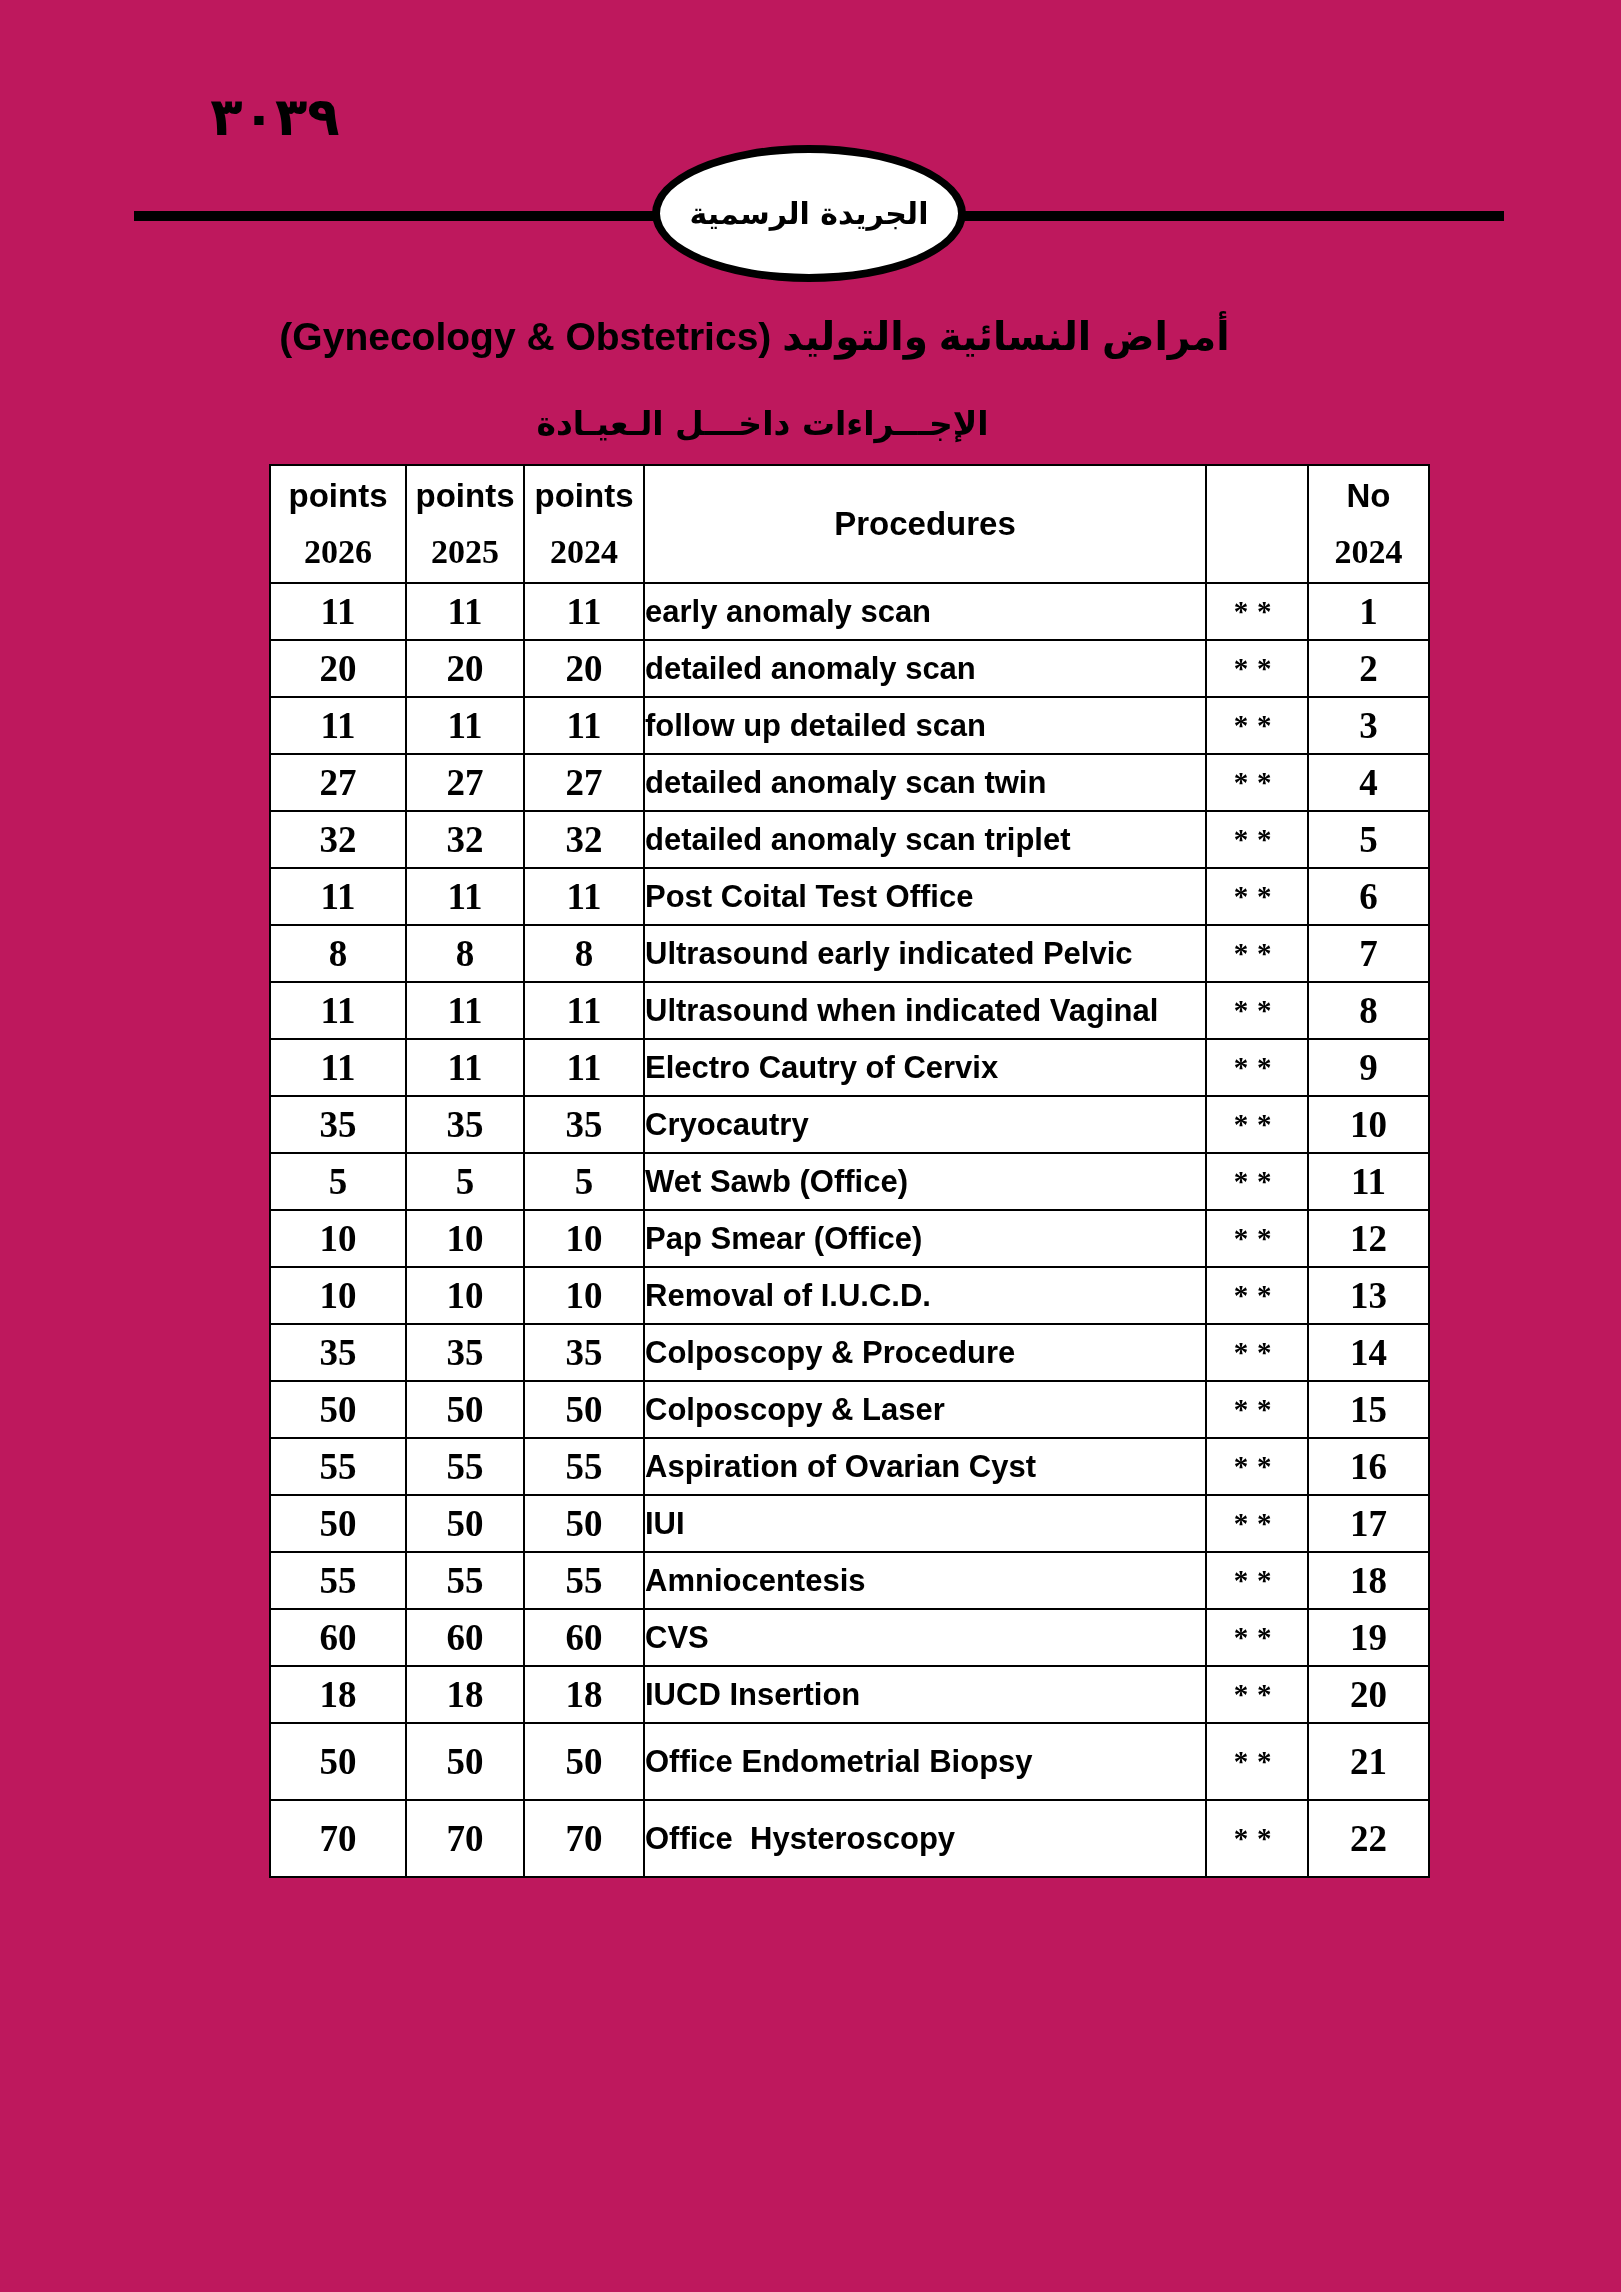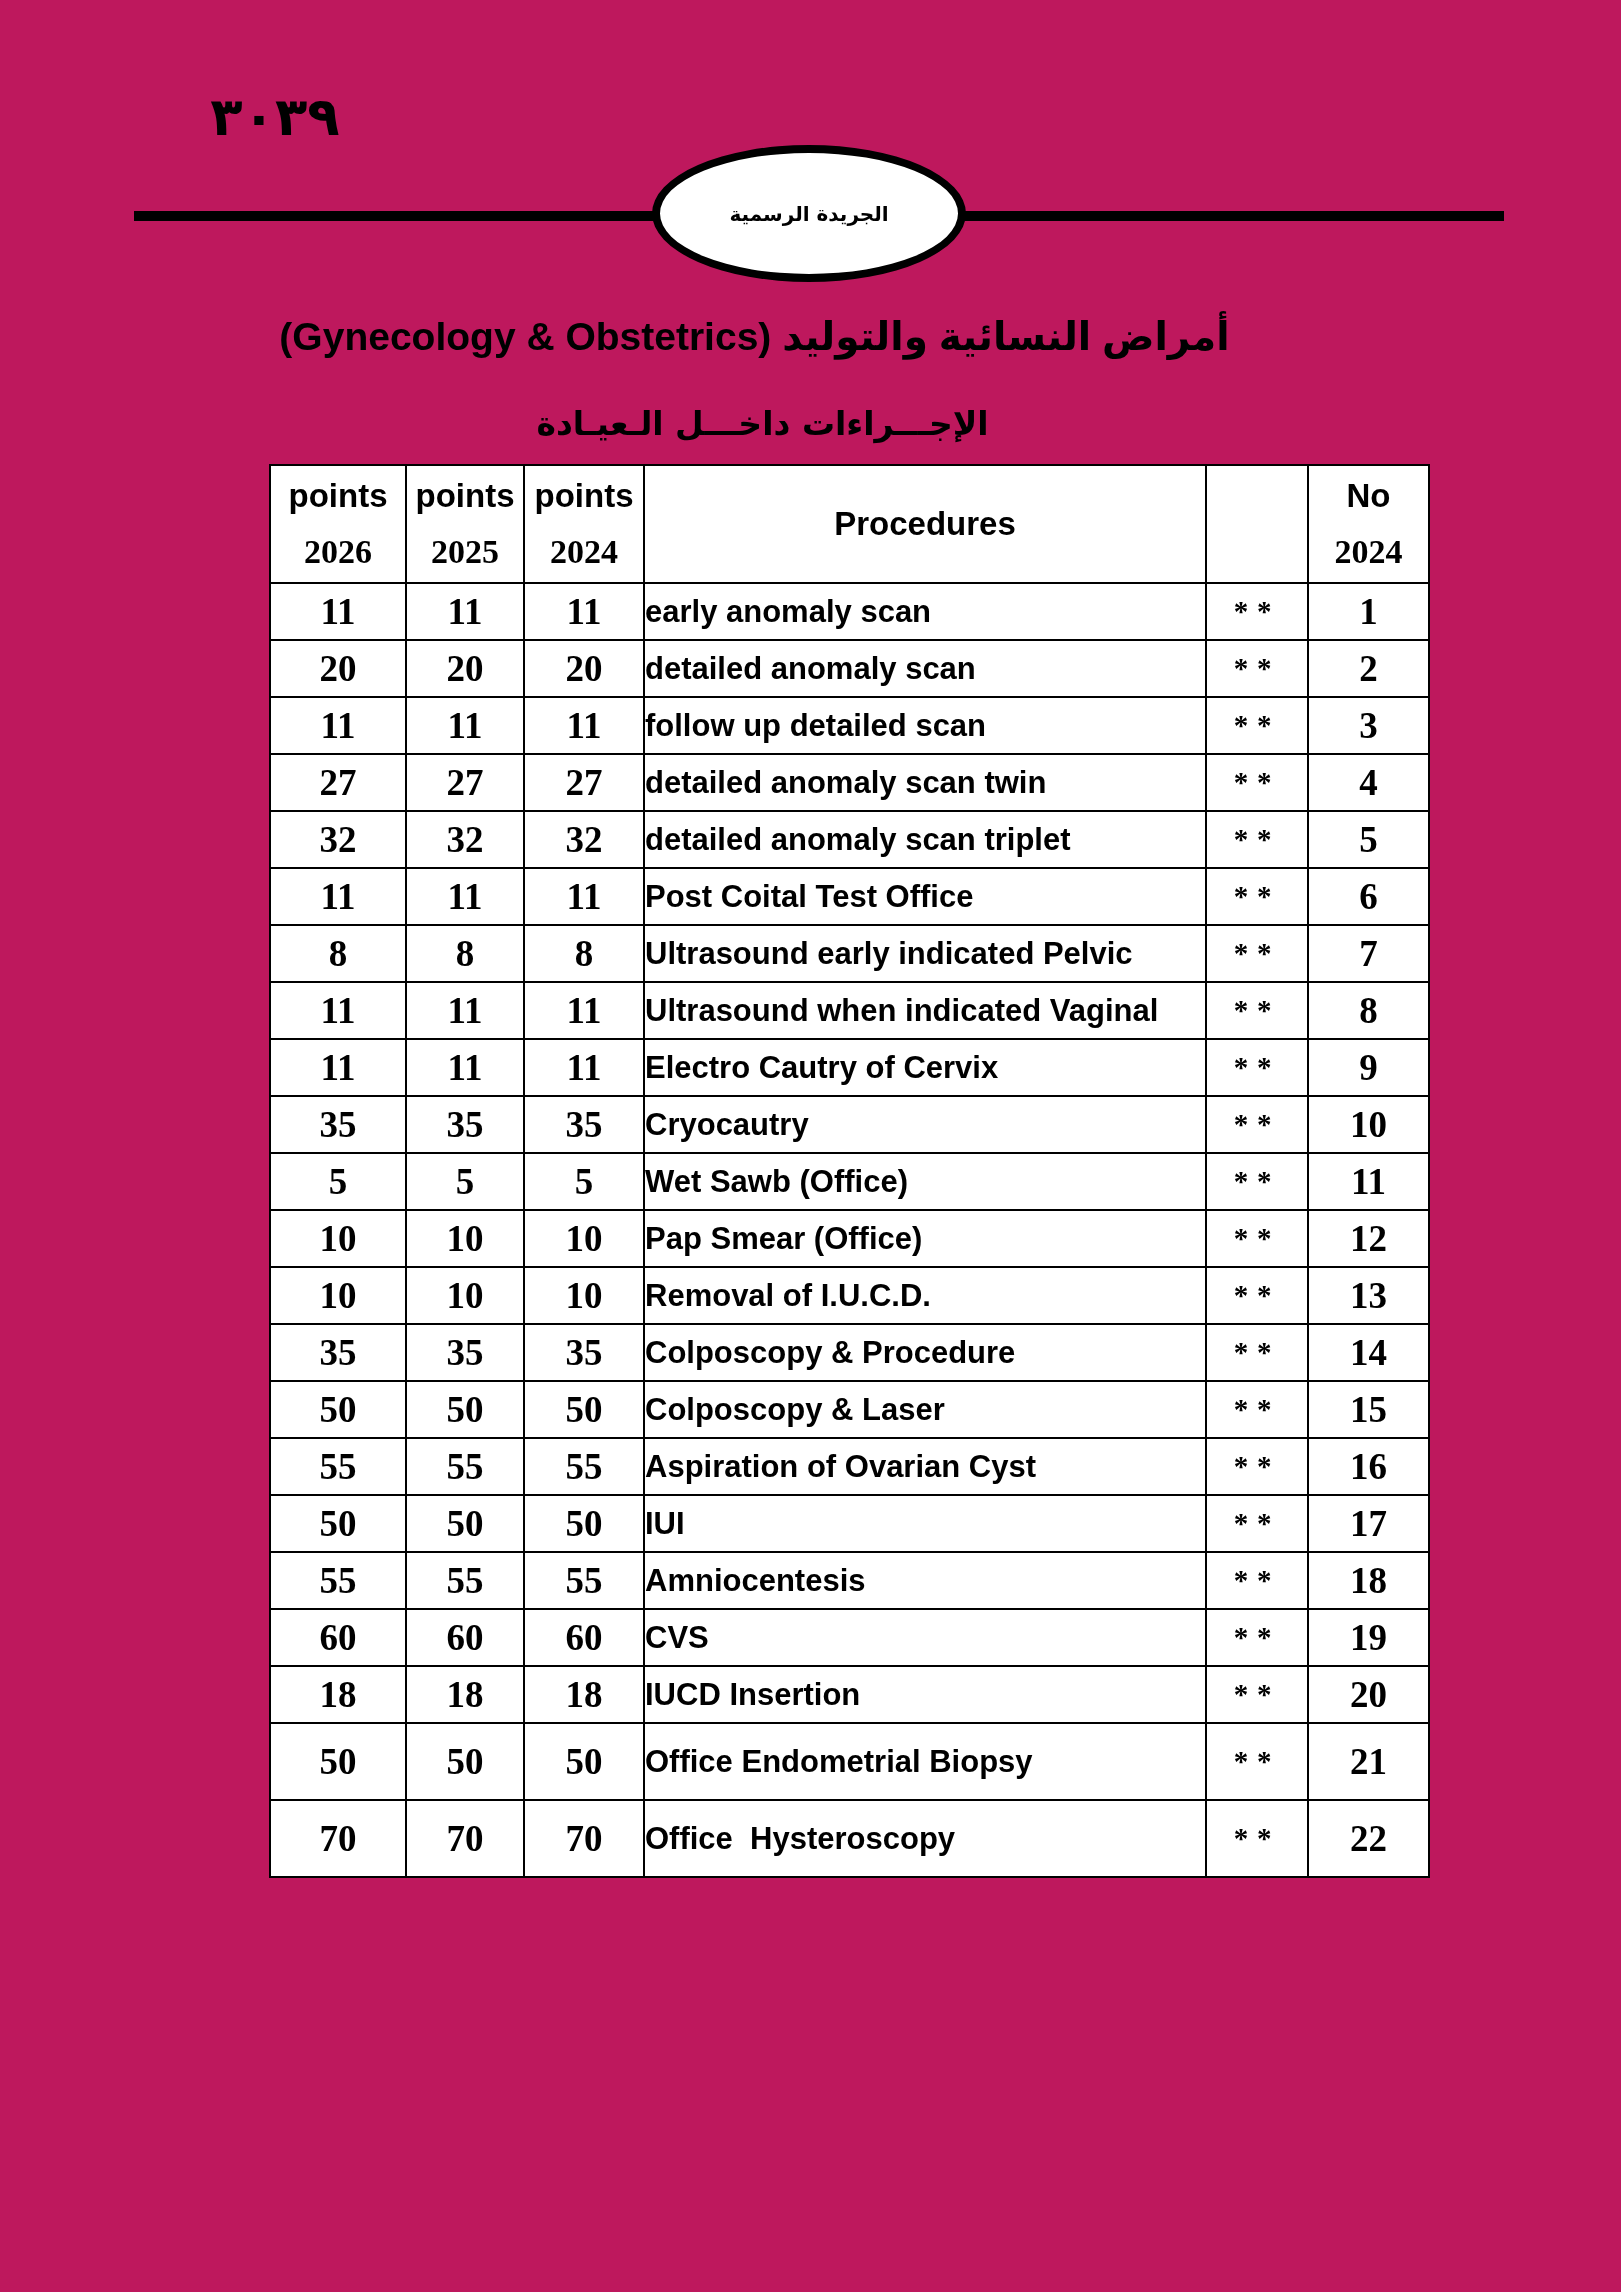--- a/index.html
+++ b/index.html
@@ -25,21 +25,21 @@
   }
   .gazette-oval{
     position:absolute;left:652px;top:145px;width:314px;height:137px;
     background:#fff;border:8.8px solid #000;border-radius:50%;
     box-sizing:border-box;
     display:flex;align-items:center;justify-content:center;
     z-index:2;
   }
   .gazette-oval span{
     font-family:"DejaVu Sans",sans-serif;
-    font-weight:bold;font-size:20px;direction:rtl;white-space:nowrap;
+    font-weight:bold;font-size:30px;direction:rtl;white-space:nowrap;
   }
   .doc-title{
     position:absolute;left:0;top:314px;width:1509px;
     text-align:center;direction:rtl;
     font-weight:bold;font-size:39px;
     font-family:"Liberation Sans","DejaVu Sans",sans-serif;
   }
   .doc-subtitle{
     position:absolute;left:0;top:404px;width:1525px;
     text-align:center;direction:rtl;

